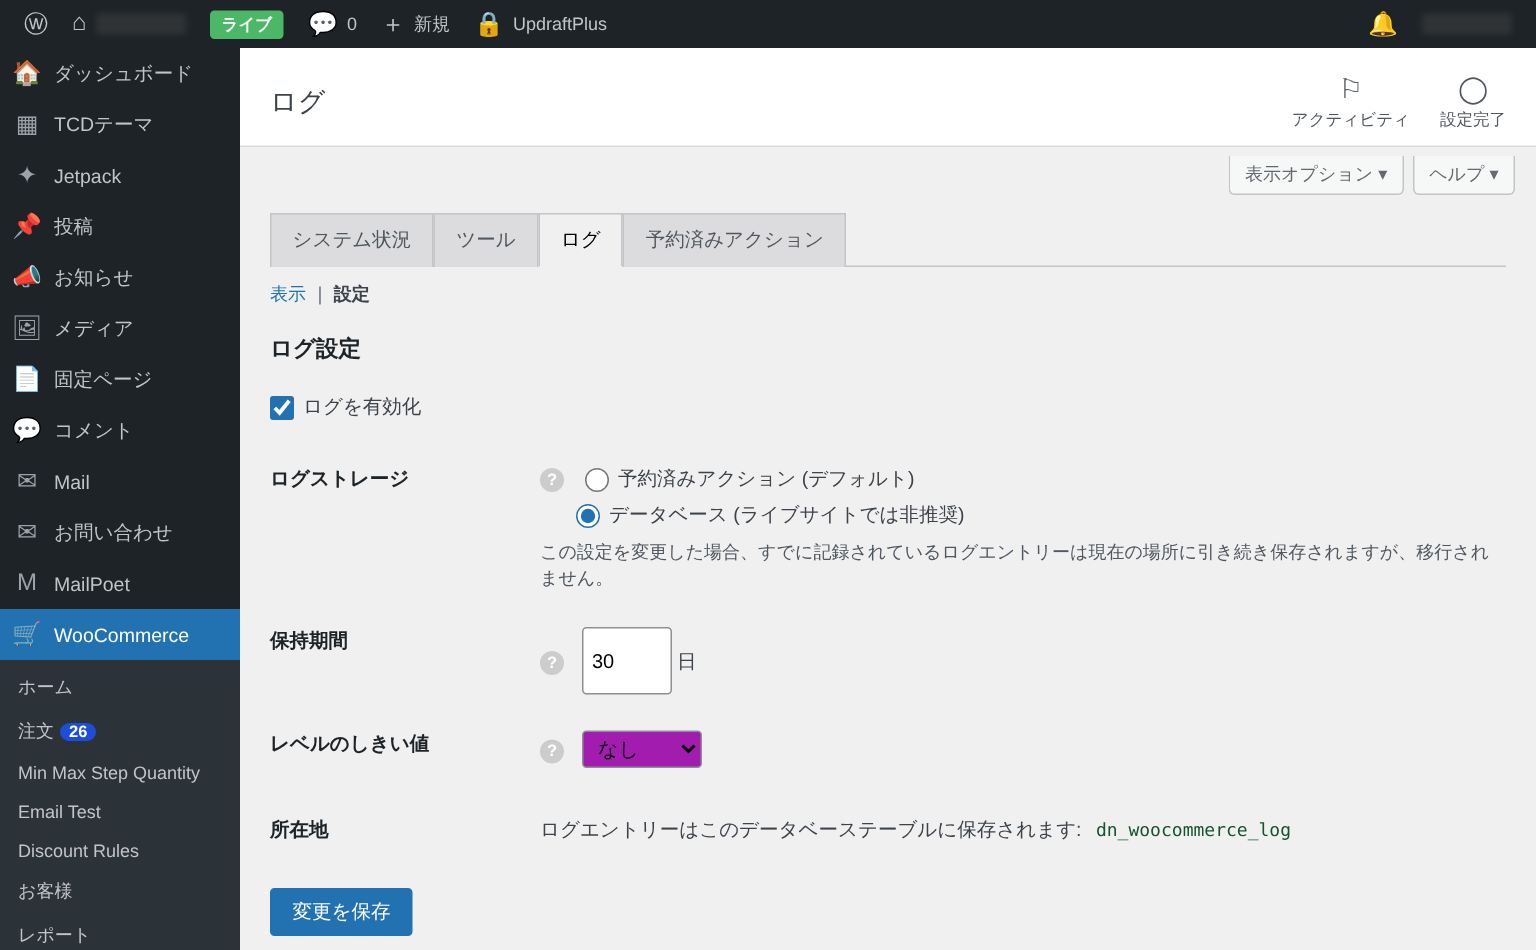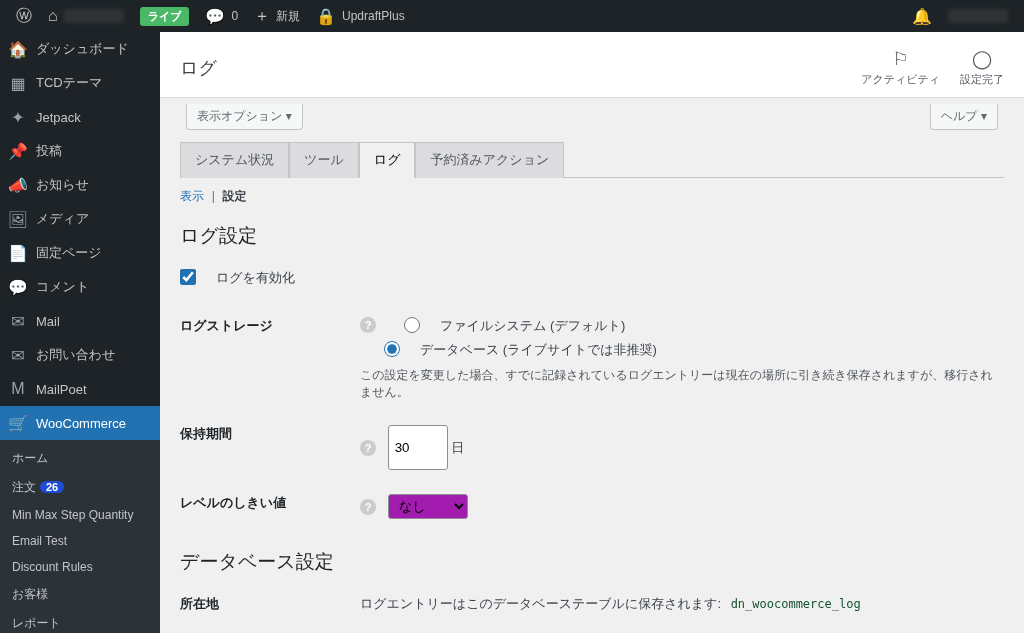--- a/index.html
+++ b/index.html
@@ -19,35 +19,35 @@
 .menu-item.current::after{content:"";position:absolute;right:-8px;top:50%;transform:translateY(-50%);border:8px solid transparent;border-right-color:#f0f0f1}
 .submenu{background:#2c3338;padding:4px 0}
 .submenu-item{padding:6px 12px;font-size:12px;color:#c3c4c7;cursor:pointer}
 .badge{background:#1d4ed8;color:#fff;border-radius:9px;padding:0 6px;font-size:11px;font-weight:600;min-width:18px;text-align:center;display:inline-block;margin-left:4px}
 .content{flex:1;padding:0;position:relative}
 .header-row{display:flex;align-items:center;padding:16px 20px 10px;border-bottom:1px solid #dcdcde;background:#fff}
 .header-row h1{font-size:18px;font-weight:500}
 .header-actions{margin-left:auto;display:flex;gap:20px;align-items:center}
 .header-action{text-align:center;color:#50575e;cursor:pointer;font-size:11px}
 .header-action .hicon{font-size:18px;display:block;margin-bottom:2px}
-.screen-meta{display:flex;justify-content:space-between;gap:6px;padding:6px 26px 0}
+.screen-meta{display:flex;justify-content:flex-end;gap:6px;padding:6px 14px 0}
 .screen-meta button{background:#f6f7f7;border:1px solid #c3c4c7;border-top:0;border-radius:0 0 4px 4px;padding:4px 10px;font-size:12px;color:#646970;cursor:pointer}
 .tabs{margin:12px 20px 0;border-bottom:1px solid #c3c4c7;display:flex}
 .tab{background:#dcdcde;border:1px solid #c3c4c7;border-bottom:none;padding:8px 14px;margin-right:0;font-size:13px;color:#50575e;cursor:pointer;margin-bottom:-1px}
 .tab.active{background:#f0f0f1;border-bottom:1px solid #f0f0f1;color:#000}
 .subnav{margin:10px 20px 0;font-size:12px}
 .subnav a{color:#2271b1;text-decoration:none;cursor:pointer}
 .subnav .current{color:#3c434a;font-weight:600}
-.section-title{font-size:19px;font-weight:400;margin:18px 20px 8px;color:#1d2327}
+.section-title{font-size:15px;font-weight:700;margin:18px 20px 8px;color:#1d2327}
 .form-table{margin:8px 20px;width:calc(100% - 40px)}
 .form-row{display:flex;align-items:flex-start;padding:12px 0}
 .form-row .th{width:180px;font-weight:600;font-size:13px;color:#1d2327;flex-shrink:0}
 .form-row .td{flex:1;font-size:13px}
 .help-icon{display:inline-flex;align-items:center;justify-content:center;width:16px;height:16px;border-radius:50%;background:#ccc;color:#fff;font-size:11px;font-weight:700;margin-right:8px;cursor:help}
-.radio-row{display:flex;align-items:flex-start;gap:20px;margin-bottom:6px}
+.radio-row{display:flex;align-items:flex-end;gap:6px;margin-bottom:6px}
 .desc{color:#50575e;font-size:12px;margin-top:8px}
 input[type=number]{width:60px;padding:14px 6px;border:1px solid #8c8f94;border-radius:3px}
 select{padding:3px 24px 3px 6px;border:1px solid #8c8f94;border-radius:3px;background:#a21caf}
 input[type=checkbox],input[type=radio]{width:16px;height:16px;accent-color:#2271b1}
 .code{background:#f0f0f1;padding:2px 6px;font-family:Consolas,Monaco,monospace;font-size:12px;color:#14532d}
 .button-primary{background:#2271b1;color:#fff;border:1px solid #2271b1;border-radius:3px;padding:6px 14px;font-size:13px;cursor:pointer;margin:10px 20px 20px}
 .arrow{position:absolute;width:0;height:0;pointer-events:none}
 </style>
 </head>
 <body>
@@ -183,21 +183,21 @@
           </label>
         </div>
       </div>
 
       <div class="form-row">
         <div class="th">ログストレージ</div>
         <div class="td">
           <div class="radio-row">
             <span class="help-icon">?</span>
             <input type="radio" name="storage" style="">
-            <span>ファイルシステム (デフォルト)</span>
+            <span>予約済みアクション (デフォルト)</span>
           </div>
           <div class="radio-row" style="margin-left:24px">
             <input type="radio" name="storage" checked="" style="">
             <span>データベース (ライブサイトでは非推奨)</span>
           </div>
           <div class="desc">この設定を変更した場合、すでに記録されているログエントリーは現在の場所に引き続き保存されますが、移行されません。</div>
         </div>
       </div>
 
       <div class="form-row">
@@ -211,21 +211,20 @@
 
       <div class="form-row">
         <div class="th">レベルのしきい値</div>
         <div class="td">
           <span class="help-icon">?</span>
           <select><option>なし</option></select>
         </div>
       </div>
     </div>
 
-    <div class="section-title">データベース設定</div>
 
     <div class="form-table">
       <div class="form-row">
         <div class="th">所在地</div>
         <div class="td">
           <span>ログエントリーはこのデータベーステーブルに保存されます: </span>
           <span class="code">dn_woocommerce_log</span>
         </div>
       </div>
     </div>

